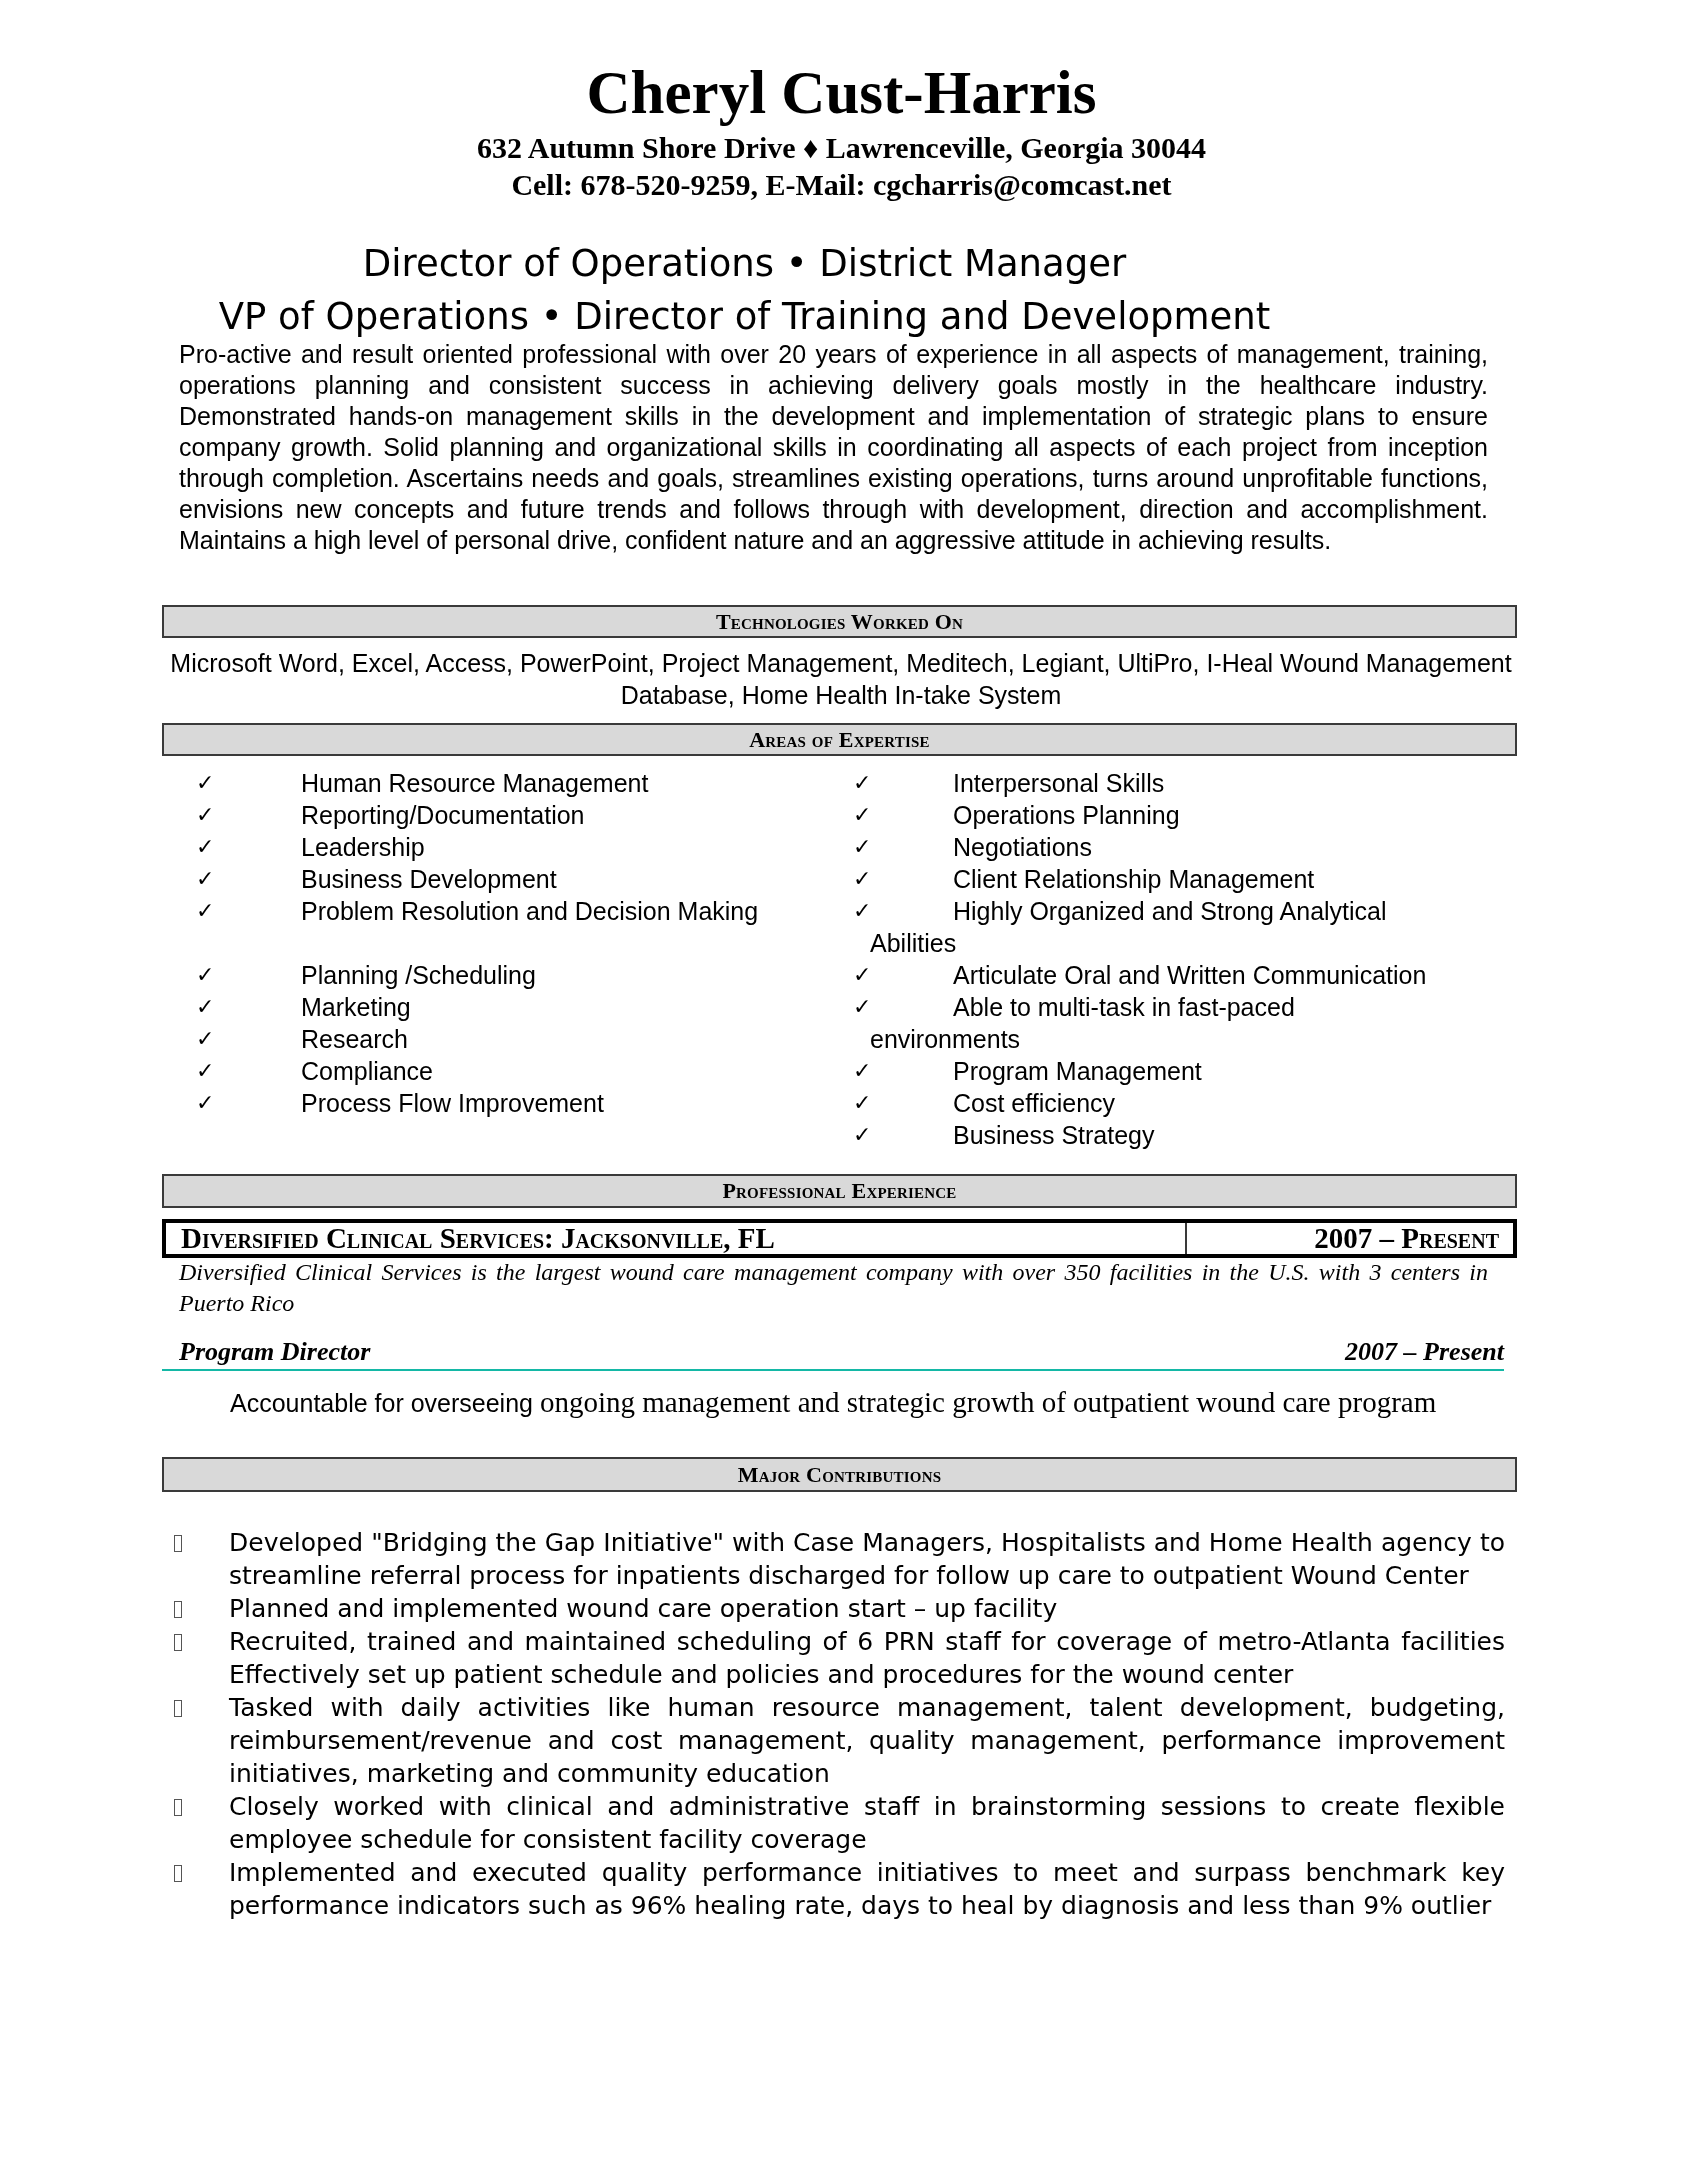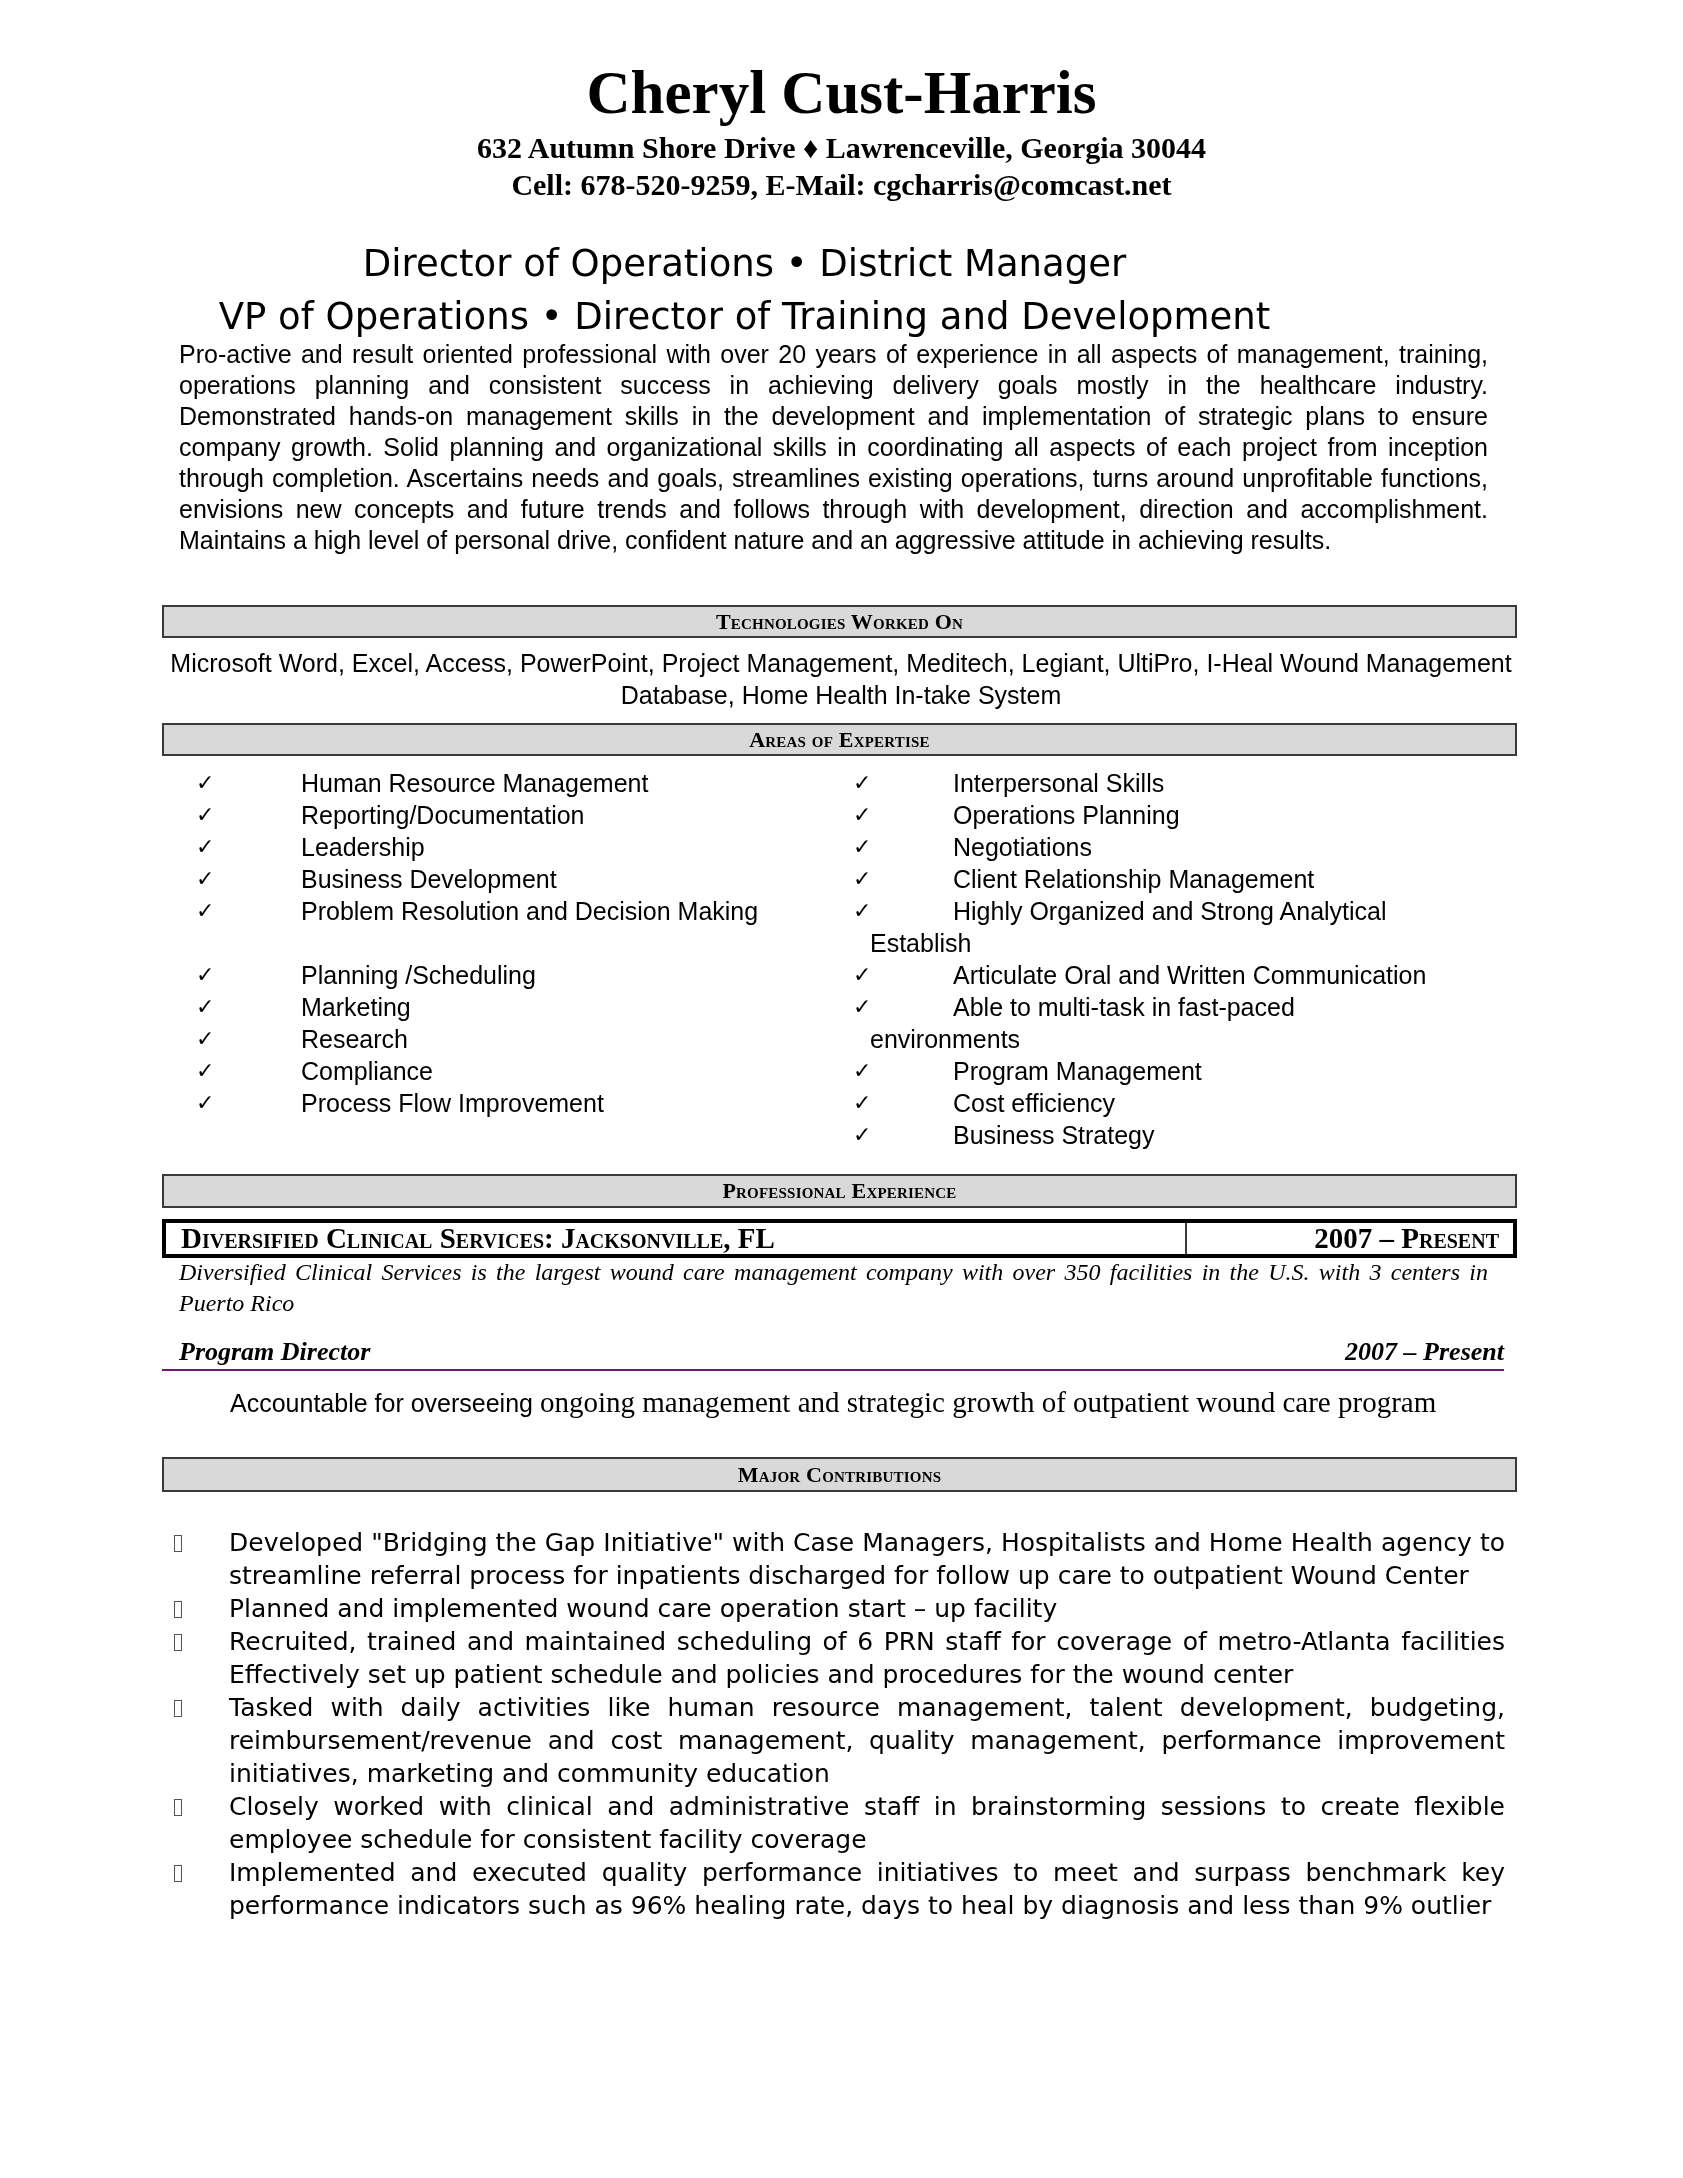--- a/index.html
+++ b/index.html
@@ -25,21 +25,21 @@
   .exp-row { position:relative; height:32px; white-space:nowrap; }
   .exp-row .chk { position:absolute; left:0; top:0; font-family:"DejaVu Sans",sans-serif; font-size:22px; }
   .exp-row .txt { position:absolute; top:0; }
   .exp-wrap { position:relative; height:32px; white-space:nowrap; }
 
   .company-row { left:162px; width:1355px; top:1219px; height:39px; border:4px solid #000000; box-sizing:border-box; display:flex; }
   .company-row .c-left { flex:1; display:flex; align-items:center; padding-left:15px; border-right:2px solid #3a3a3a; font-weight:bold; font-size:29px; font-variant:small-caps; }
   .company-row .c-right { width:312px; display:flex; align-items:center; justify-content:flex-end; padding-right:14px; font-weight:bold; font-size:29px; font-variant:small-caps; }
 
   .company-desc { left:179px; width:1309px; top:1257px; font-style:italic; font-size:24px; line-height:31px; text-align:justify; }
-  .role-row { left:162px; width:1342px; top:1335px; height:36px; border-bottom:2px solid #701a75; display:flex; justify-content:space-between; align-items:center; padding-left:17px; box-sizing:border-box; }
+  .role-row { left:162px; width:1342px; top:1335px; height:36px; border-bottom:2px solid #14b8a6; display:flex; justify-content:space-between; align-items:center; padding-left:17px; box-sizing:border-box; }
   .role-row span { font-style:italic; font-weight:bold; font-size:26px; }
 
   .accountable { left:230px; width:1275px; top:1384px; font-size:25px; line-height:37px; text-align:justify; }
   .accountable .acc-a { font-family:"Liberation Sans",sans-serif; }
   .accountable .acc-b { font-family:"Liberation Serif",serif; font-size:29px; }
 
   .contrib-list { left:174px; width:1331px; top:1526px; margin:0; padding:0; list-style:none; }
   .contrib-list li { position:relative; padding-left:55px; font-family:"DejaVu Sans",sans-serif; font-size:25px; line-height:33px; text-align:justify; }
   .contrib-list li .bullet { position:absolute; left:0; top:9px; width:8px; height:17px; border:1px solid #555; box-sizing:border-box; }
 </style>
@@ -122,21 +122,21 @@
     </div>
   <div class="exp-row">
       <span class="chk">✓</span>
       <span class="txt" style="left:100px;">Client Relationship Management</span>
     </div>
   <div class="exp-row">
       <span class="chk">✓</span>
       <span class="txt" style="left:100px;">Highly Organized and Strong Analytical</span>
     </div>
   <div class="exp-row">
-      <span class="txt" style="left:17px;">Establish</span>
+      <span class="txt" style="left:17px;">Abilities</span>
     </div>
   <div class="exp-row">
       <span class="chk">✓</span>
       <span class="txt" style="left:100px;">Articulate Oral and Written Communication</span>
     </div>
   <div class="exp-row">
       <span class="chk">✓</span>
       <span class="txt" style="left:100px;">Able to multi-task in fast-paced</span>
     </div>
   <div class="exp-row">

